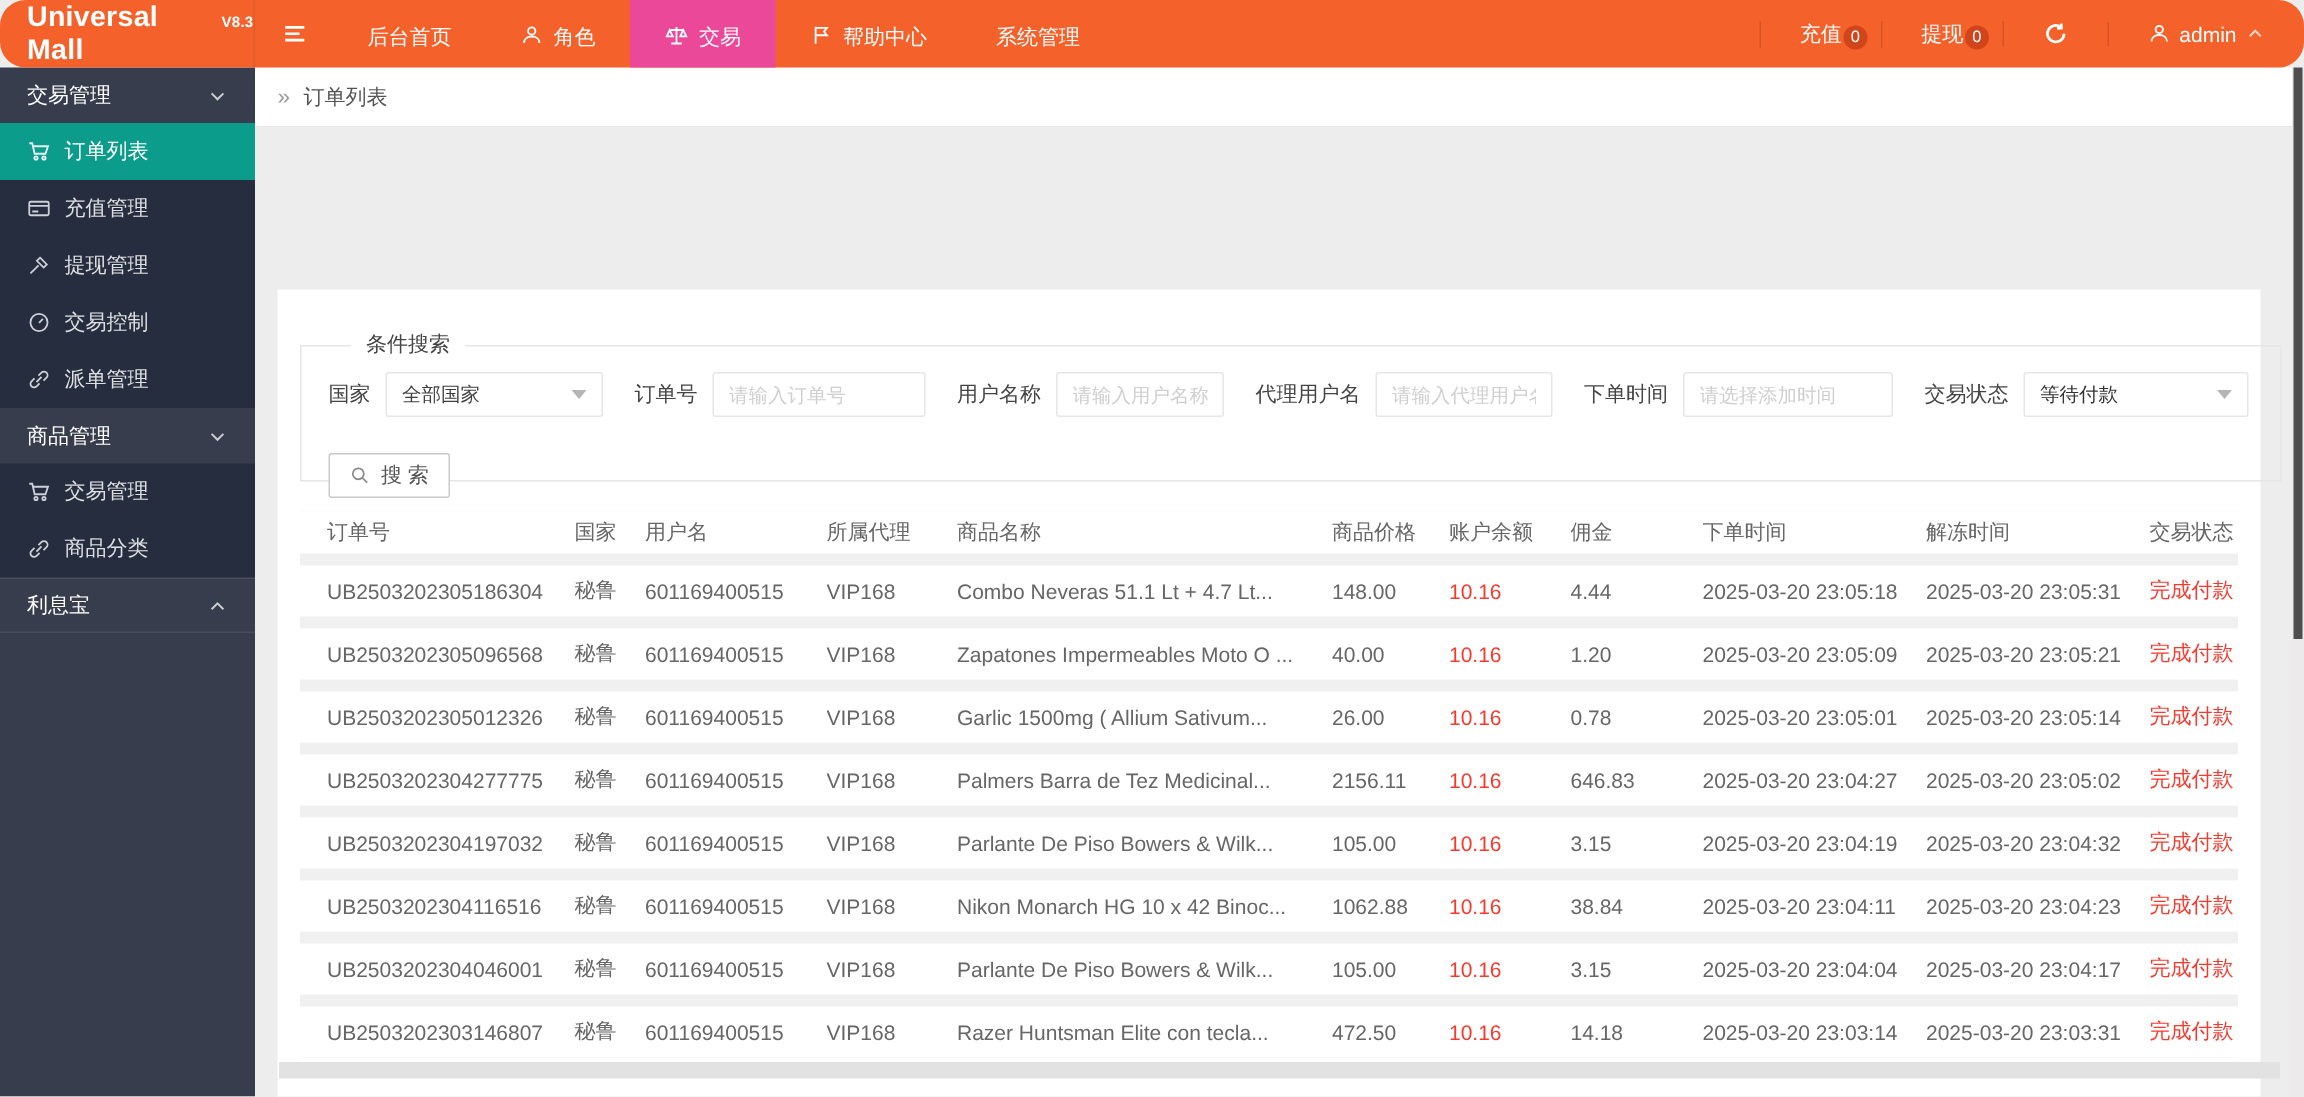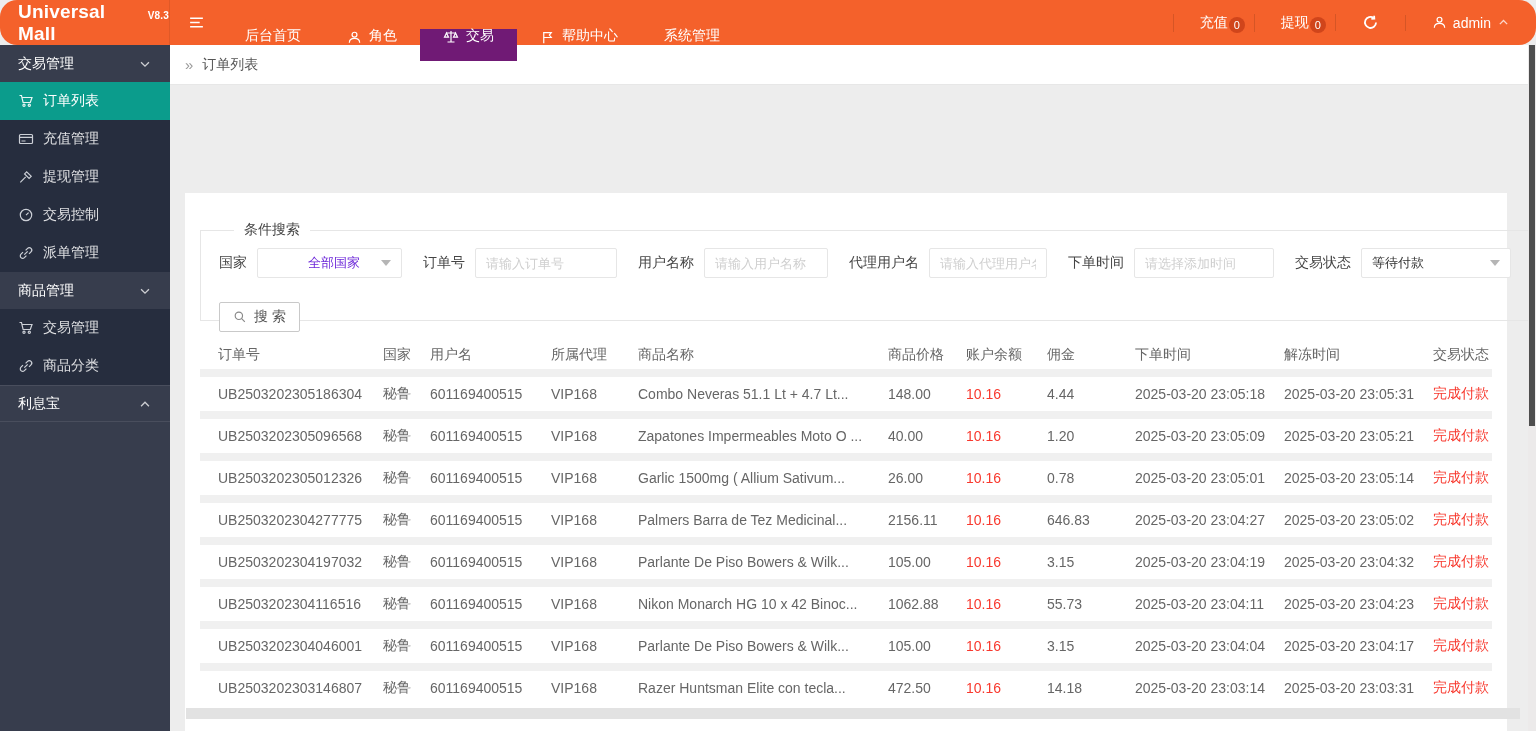--- a/index.html
+++ b/index.html
@@ -17,24 +17,24 @@
   }
   .logo {
     width:170px; display:flex; align-items:center; padding-left:18px;
     font-size:19px; font-weight:bold; letter-spacing:.2px;
     border-right:1px solid rgba(0,0,0,.08); cursor:pointer;
   }
   .logo .ver { font-size:10px; font-weight:bold; margin-left:3px; transform:translateY(-7px); }
   .hamburger { width:52px; display:flex; align-items:center; justify-content:center; cursor:pointer; }
   .main-nav { display:flex; align-items:stretch; }
   .nav-item {
-    display:flex; align-items:flex-end; gap:7px; padding:16px 23px;
-    font-size:14px; cursor:pointer; white-space:nowrap;margin-top:29px;
-  }
-  .nav-item.active { background:#701a75;font-family:Liberation Mono, monospace; }
+    display:flex; align-items:flex-start; gap:7px; padding:16px 23px;
+    font-size:14px; cursor:pointer; white-space:nowrap;
+  }
+  .nav-item.active { background:#ec4899;font-family:Liberation Mono, monospace; }
   .topbar-right { margin-left:auto; display:flex; align-items:center; }
   .tr-item {
     position:relative; display:flex; align-items:center; gap:6px;
     padding:0 26px; font-size:14px; cursor:pointer;
     border-left:1px solid rgba(0,0,0,.12); white-space:nowrap;
   }
   .badge {
     position:absolute; top:3px; right:9px; min-width:16px; height:16px;
     background:#d0451b; color:#fff; border-radius:9px; font-size:11px;
     line-height:16px; text-align:center; padding:0 4px;
@@ -83,26 +83,26 @@
   .field { display:flex; align-items:center; margin-right:21px; }
   .field > label { font-size:14px; color:#444; margin-right:10px; white-space:nowrap; }
   .inp, .sel {
     height:30px; border:1px solid #e6e6e6; background:#fff; border-radius:2px;
     font-size:13px; color:#333; padding:0 10px;
     font-family:"Liberation Sans","DejaVu Sans",sans-serif; outline:none;
   }
   .inp::placeholder { color:#cfcfcf; }
   .sel { display:flex; align-items:center; justify-content:space-between; cursor:pointer; }
   .sel .sel-value { color:#333; }
-  .sel .sel-value.ph { color:#6d28d9;margin-left:40px; }
+  .sel .sel-value.ph { color:#404040; }
   .caret {
     width:0; height:0; border-left:5px solid transparent; border-right:5px solid transparent;
     border-top:6px solid #b5b5b5; margin-left:8px;
   }
-  .w145{width:145px;} .w142{width:142px;} .w132{width:124px;} .w146{width:118px;} .w140{width:140px;} .w150{width:150px;}
+  .w145{width:145px;} .w142{width:142px;} .w132{width:112px;} .w146{width:118px;} .w140{width:140px;} .w150{width:150px;}
   .search-btn {
     margin-top:24px; height:30px; padding:0 13px; display:inline-flex; align-items:center; gap:7px;
     background:#fff; border:1px solid #c9c9c9; border-radius:2px; font-size:14px; color:#555;
     cursor:pointer; font-family:"Liberation Sans","DejaVu Sans",sans-serif;
   }
 
   
   .orders-table { margin-top:20px; background:#f0f0f0; }
   .t-row {
     display:grid;
@@ -439,21 +439,21 @@
           <div class="t-cell red">完成付款</div>
         </div>
         <div class="t-row">
           <div class="t-cell">UB2503202304116516</div>
           <div class="t-cell">秘鲁</div>
           <div class="t-cell">601169400515</div>
           <div class="t-cell">VIP168</div>
           <div class="t-cell">Nikon Monarch HG 10 x 42 Binoc...</div>
           <div class="t-cell">1062.88</div>
           <div class="t-cell red">10.16</div>
-          <div class="t-cell">55.73</div>
+          <div class="t-cell">38.84</div>
           <div class="t-cell">2025-03-20 23:04:11</div>
           <div class="t-cell">2025-03-20 23:04:23</div>
           <div class="t-cell red">完成付款</div>
         </div>
         <div class="t-row">
           <div class="t-cell">UB2503202304046001</div>
           <div class="t-cell">秘鲁</div>
           <div class="t-cell">601169400515</div>
           <div class="t-cell">VIP168</div>
           <div class="t-cell">Parlante De Piso Bowers &amp; Wilk...</div>

